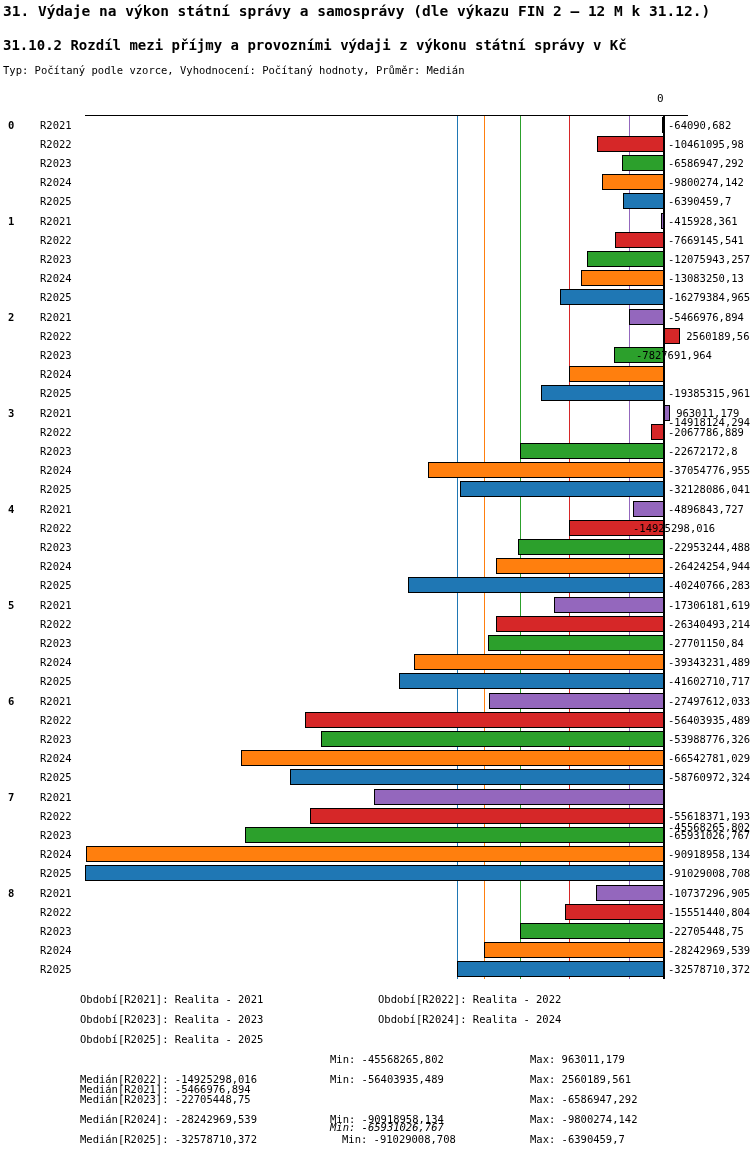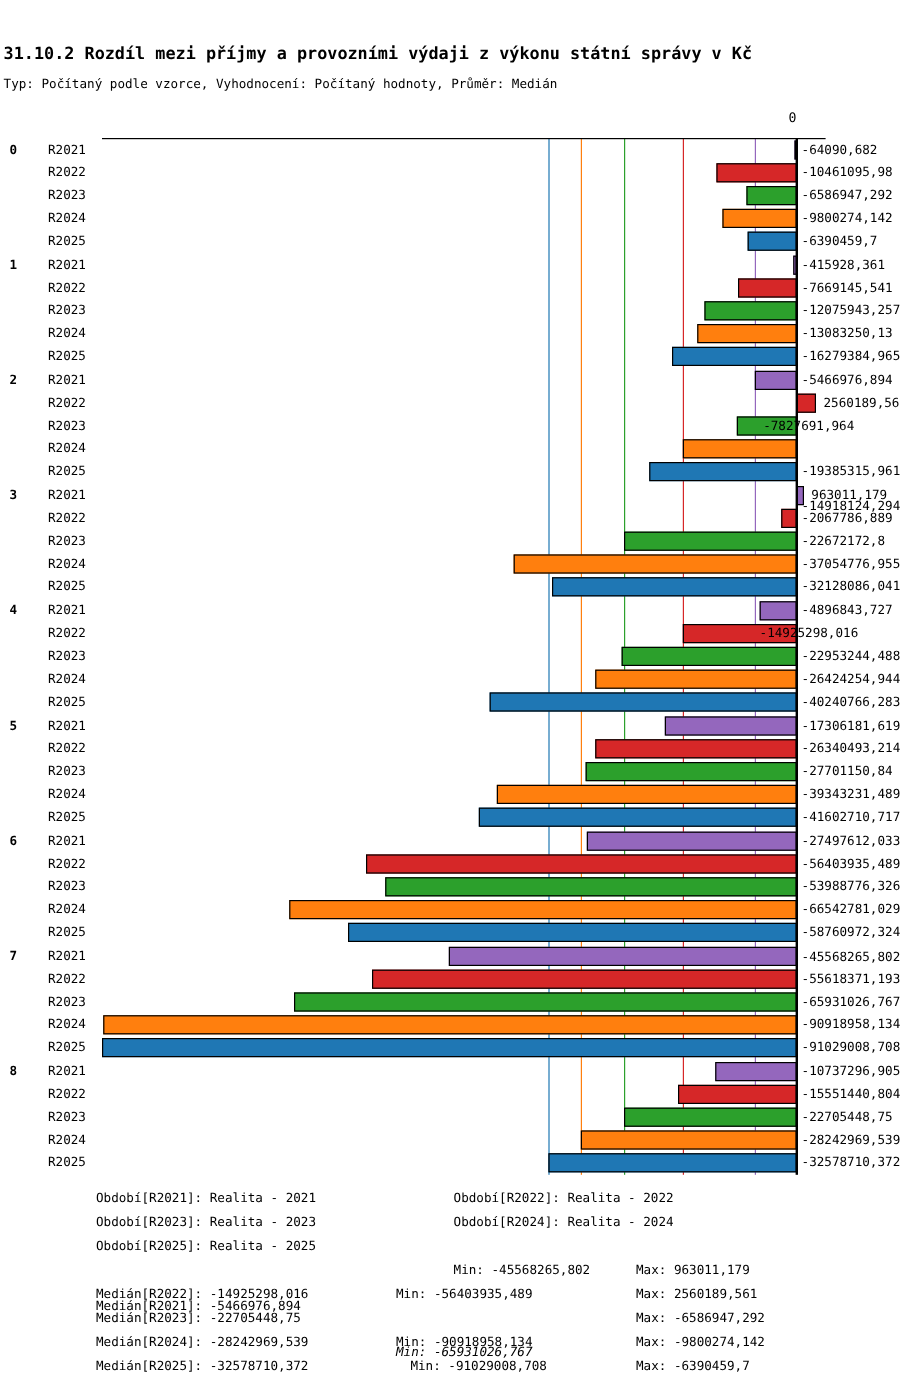--- a/index.html
+++ b/index.html
@@ -14,20 +14,21 @@
   .bar{position:absolute;border:1px solid #000;box-sizing:border-box;}
   .group-label{position:absolute;font-size:10.5px;font-weight:bold;line-height:13px;white-space:pre;}
   .series-label{position:absolute;font-size:10.5px;line-height:13px;white-space:pre;}
   .value-label{position:absolute;font-size:10.5px;line-height:13px;white-space:pre;}
   .legend-text{position:absolute;font-size:10.5px;line-height:13px;white-space:pre;}
 </style>
 </head>
 <body>
 
 <div class="page" id="page">
+  <div class="title">31. Výdaje na výkon státní správy a samosprávy (dle výkazu FIN 2 – 12 M k 31.12.)</div>
   <div class="subtitle">31.10.2 Rozdíl mezi příjmy a provozními výdaji z výkonu státní správy v Kč</div>
   <div class="type-line">Typ: Počítaný podle vzorce, Vyhodnocení: Počítaný hodnoty, Průměr: Medián</div>
   <div class="zero-label">0</div>
 <div class="vline" style="left: 629.227px; top: 115px; width: 1px; height: 864px; background: rgb(148, 103, 189);"></div>
     <div class="vline" style="left: 569.066px; top: 115px; width: 1px; height: 864px; background: rgb(214, 39, 40);"></div>
     <div class="vline" style="left: 519.58px; top: 115px; width: 1px; height: 864px; background: rgb(44, 160, 44);"></div>
     <div class="vline" style="left: 484.357px; top: 115px; width: 1px; height: 864px; background: rgb(255, 127, 14);"></div>
     <div class="vline" style="left: 456.78px; top: 115px; width: 1px; height: 864px; background: rgb(31, 119, 180);"></div>
     <div class="hline" style="left: 85px; top: 115px; width: 603px; height: 1px; background: rgb(0, 0, 0);"></div>
     <div class="group-label" style="left: 8px; top: 118.5px;">0</div>
@@ -138,21 +139,21 @@
     <div class="value-label" style="left: 668px; top: 732.9px;">-53988776,326</div>
     <div class="series-label" style="left: 40px; top: 752.1px;">R2024</div>
     <div class="bar" style="left: 240.747px; top: 750.2px; width: 423.253px; height: 16px; background: rgb(255, 127, 14);"></div>
     <div class="value-label" style="left: 668px; top: 752.1px;">-66542781,029</div>
     <div class="series-label" style="left: 40px; top: 771.3px;">R2025</div>
     <div class="bar" style="left: 290.244px; top: 769.4px; width: 373.756px; height: 16px; background: rgb(31, 119, 180);"></div>
     <div class="value-label" style="left: 668px; top: 771.3px;">-58760972,324</div>
     <div class="group-label" style="left: 8px; top: 790.5px;">7</div>
     <div class="series-label" style="left: 40px; top: 790.5px;">R2021</div>
     <div class="bar" style="left: 374.158px; top: 788.6px; width: 289.842px; height: 16px; background: rgb(148, 103, 189);"></div>
-    <div class="value-label" style="left: 668px; top: 792px;">-45568265,802</div>
+    <div class="value-label" style="left: 668px; top: 821px;">-45568265,802</div>
     <div class="series-label" style="left: 40px; top: 809.7px;">R2022</div>
     <div class="bar" style="left: 310.233px; top: 807.8px; width: 353.767px; height: 16px; background: rgb(214, 39, 40);"></div>
     <div class="value-label" style="left: 668px; top: 809.7px;">-55618371,193</div>
     <div class="series-label" style="left: 40px; top: 828.9px;">R2023</div>
     <div class="bar" style="left: 244.638px; top: 827px; width: 419.362px; height: 16px; background: rgb(44, 160, 44);"></div>
     <div class="value-label" style="left: 668px; top: 828.9px;">-65931026,767</div>
     <div class="series-label" style="left: 40px; top: 848.1px;">R2024</div>
     <div class="bar" style="left: 85.7px; top: 846.2px; width: 578.3px; height: 16px; background: rgb(255, 127, 14);"></div>
     <div class="value-label" style="left: 668px; top: 848.1px;">-90918958,134</div>
     <div class="series-label" style="left: 40px; top: 867.3px;">R2025</div>
@@ -174,21 +175,21 @@
     <div class="series-label" style="left: 40px; top: 963.3px;">R2025</div>
     <div class="bar" style="left: 456.78px; top: 961.4px; width: 207.22px; height: 16px; background: rgb(31, 119, 180);"></div>
     <div class="value-label" style="left: 668px; top: 963.3px;">-32578710,372</div>
     <div class="vline" style="left: 663px; top: 115px; width: 2px; height: 864px; background: rgb(0, 0, 0);"></div>
     <div class="legend-text" style="left: 80px; top: 993px;">Období[R2021]: Realita - 2021</div>
     <div class="legend-text" style="left: 378px; top: 993px;">Období[R2022]: Realita - 2022</div>
     <div class="legend-text" style="left: 80px; top: 1013px;">Období[R2023]: Realita - 2023</div>
     <div class="legend-text" style="left: 378px; top: 1013px;">Období[R2024]: Realita - 2024</div>
     <div class="legend-text" style="left: 80px; top: 1033px;">Období[R2025]: Realita - 2025</div>
     <div class="legend-text" style="left: 80px; top: 1053px; margin-top: 30px;">Medián[R2021]: -5466976,894</div>
-    <div class="legend-text" style="left: 330px; top: 1053px; margin-left: 48px;">Min: -45568265,802</div>
+    <div class="legend-text" style="left: 330px; top: 1053px;">Min: -45568265,802</div>
     <div class="legend-text" style="left: 530px; top: 1053px;">Max: 963011,179</div>
     <div class="legend-text" style="left: 80px; top: 1073px;">Medián[R2022]: -14925298,016</div>
     <div class="legend-text" style="left: 330px; top: 1073px;">Min: -56403935,489</div>
     <div class="legend-text" style="left: 530px; top: 1073px;">Max: 2560189,561</div>
     <div class="legend-text" style="left: 80px; top: 1093px;">Medián[R2023]: -22705448,75</div>
     <div class="legend-text" style="left: 330px; top: 1121px; font-style: italic;">Min: -65931026,767</div>
     <div class="legend-text" style="left: 530px; top: 1093px;">Max: -6586947,292</div>
     <div class="legend-text" style="left: 80px; top: 1113px;">Medián[R2024]: -28242969,539</div>
     <div class="legend-text" style="left: 330px; top: 1113px;">Min: -90918958,134</div>
     <div class="legend-text" style="left: 530px; top: 1113px;">Max: -9800274,142</div>

